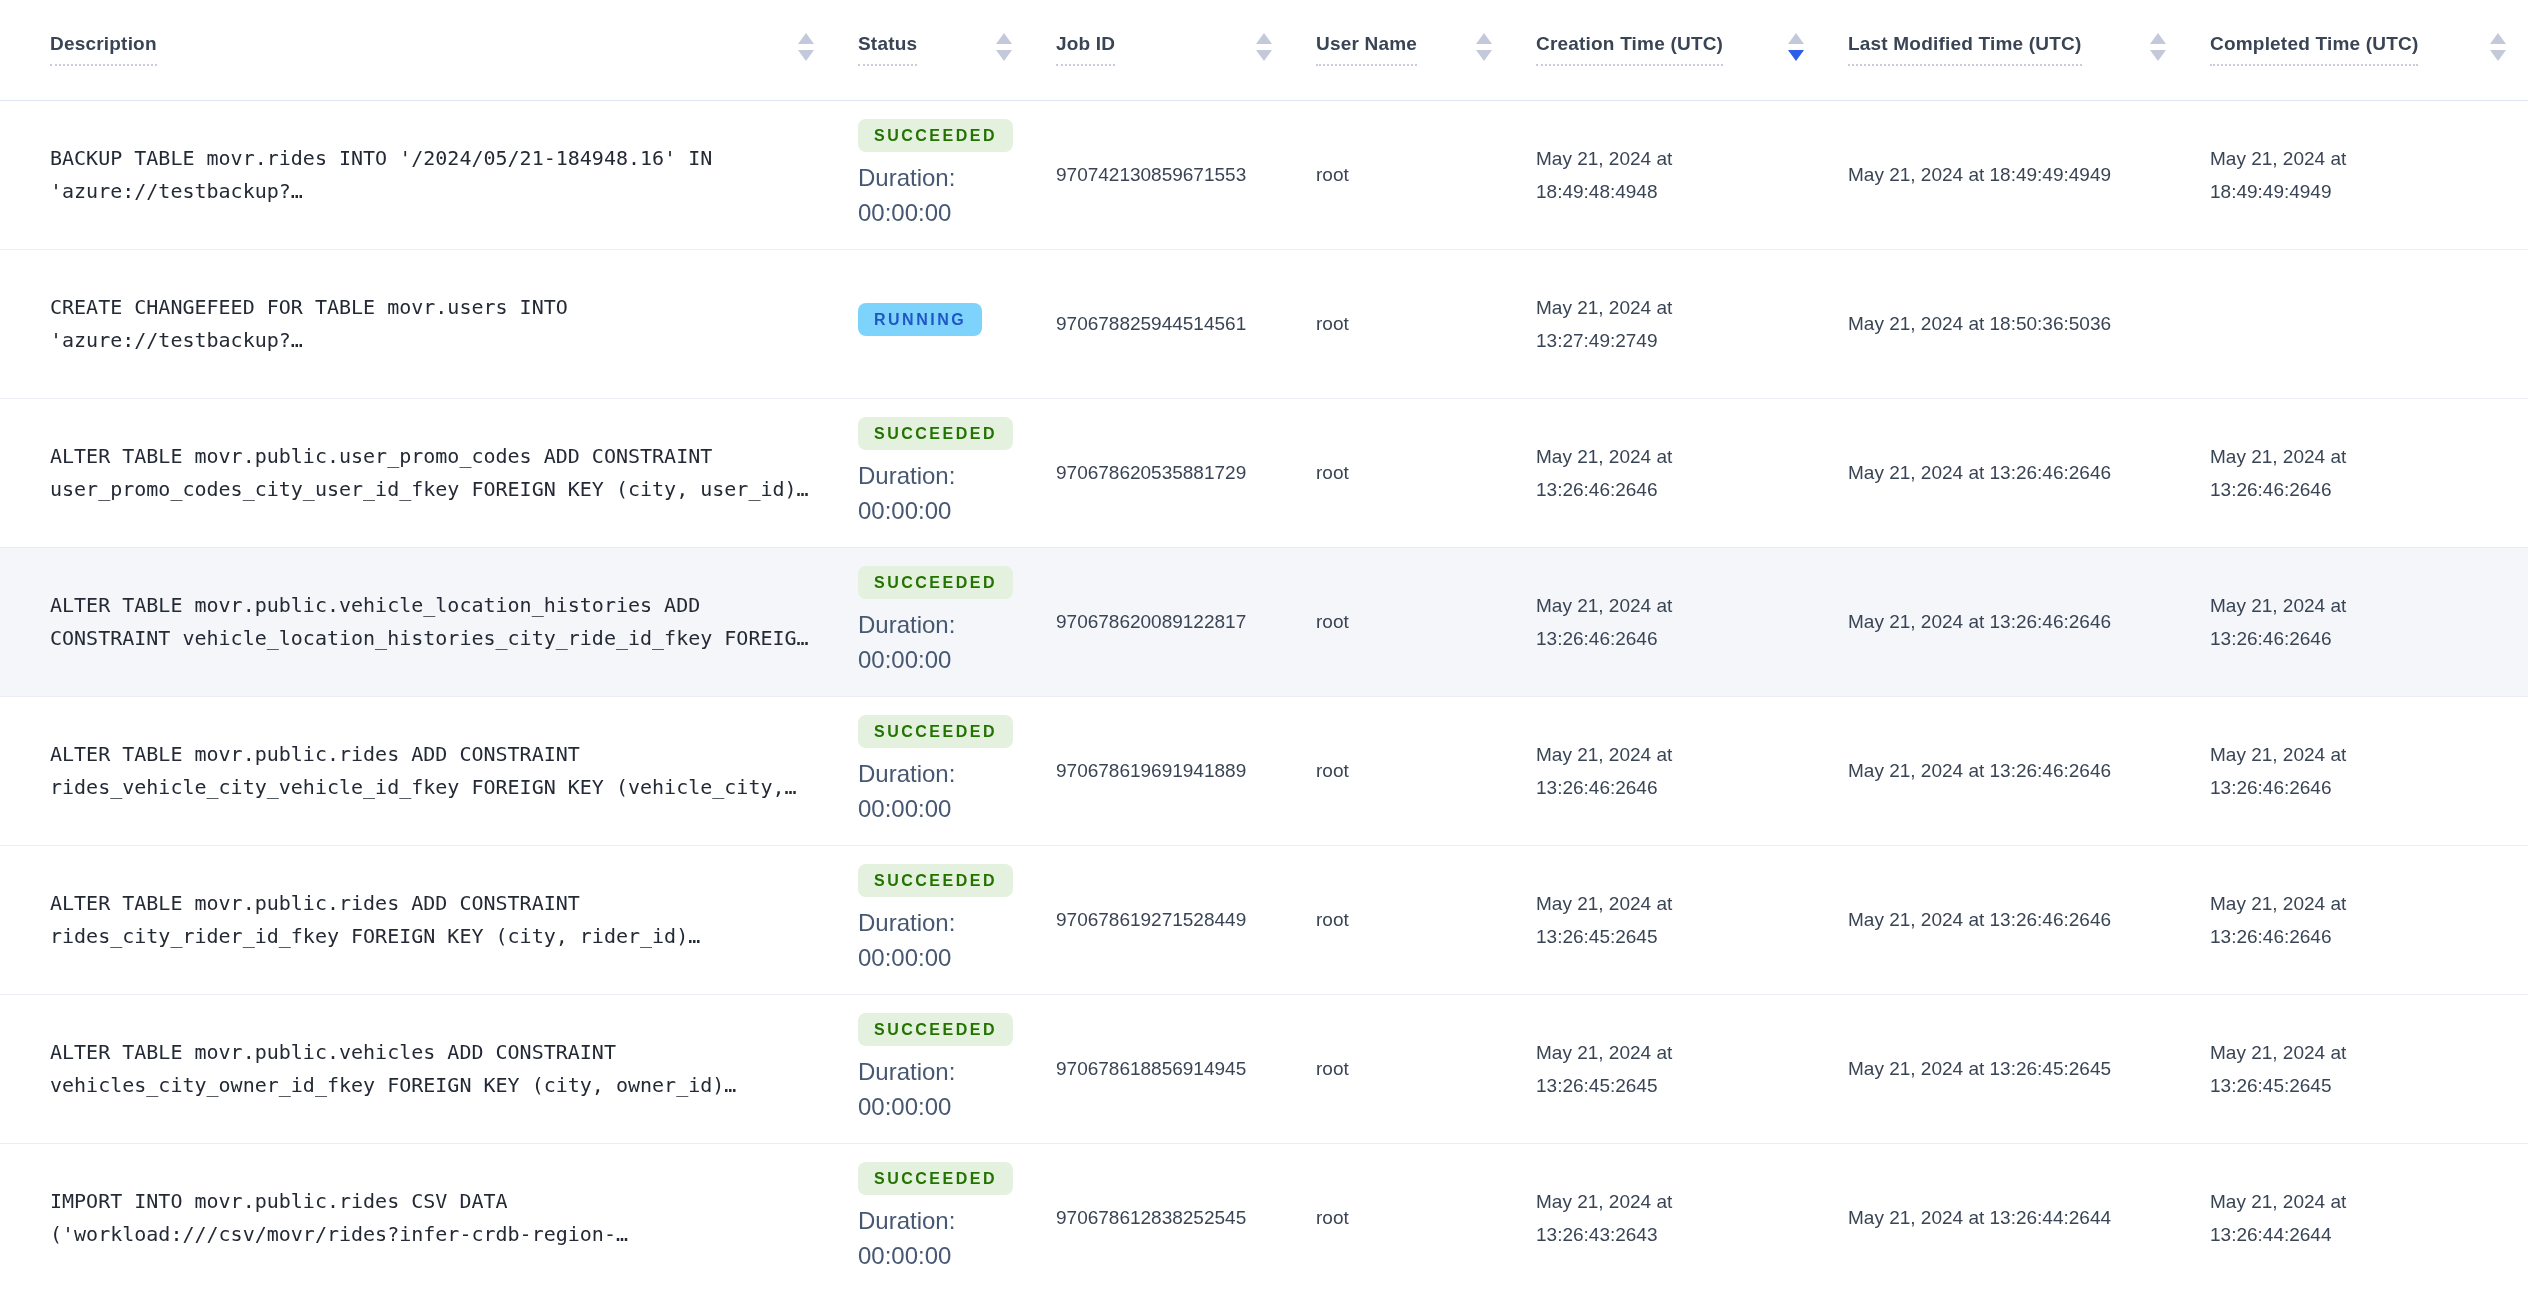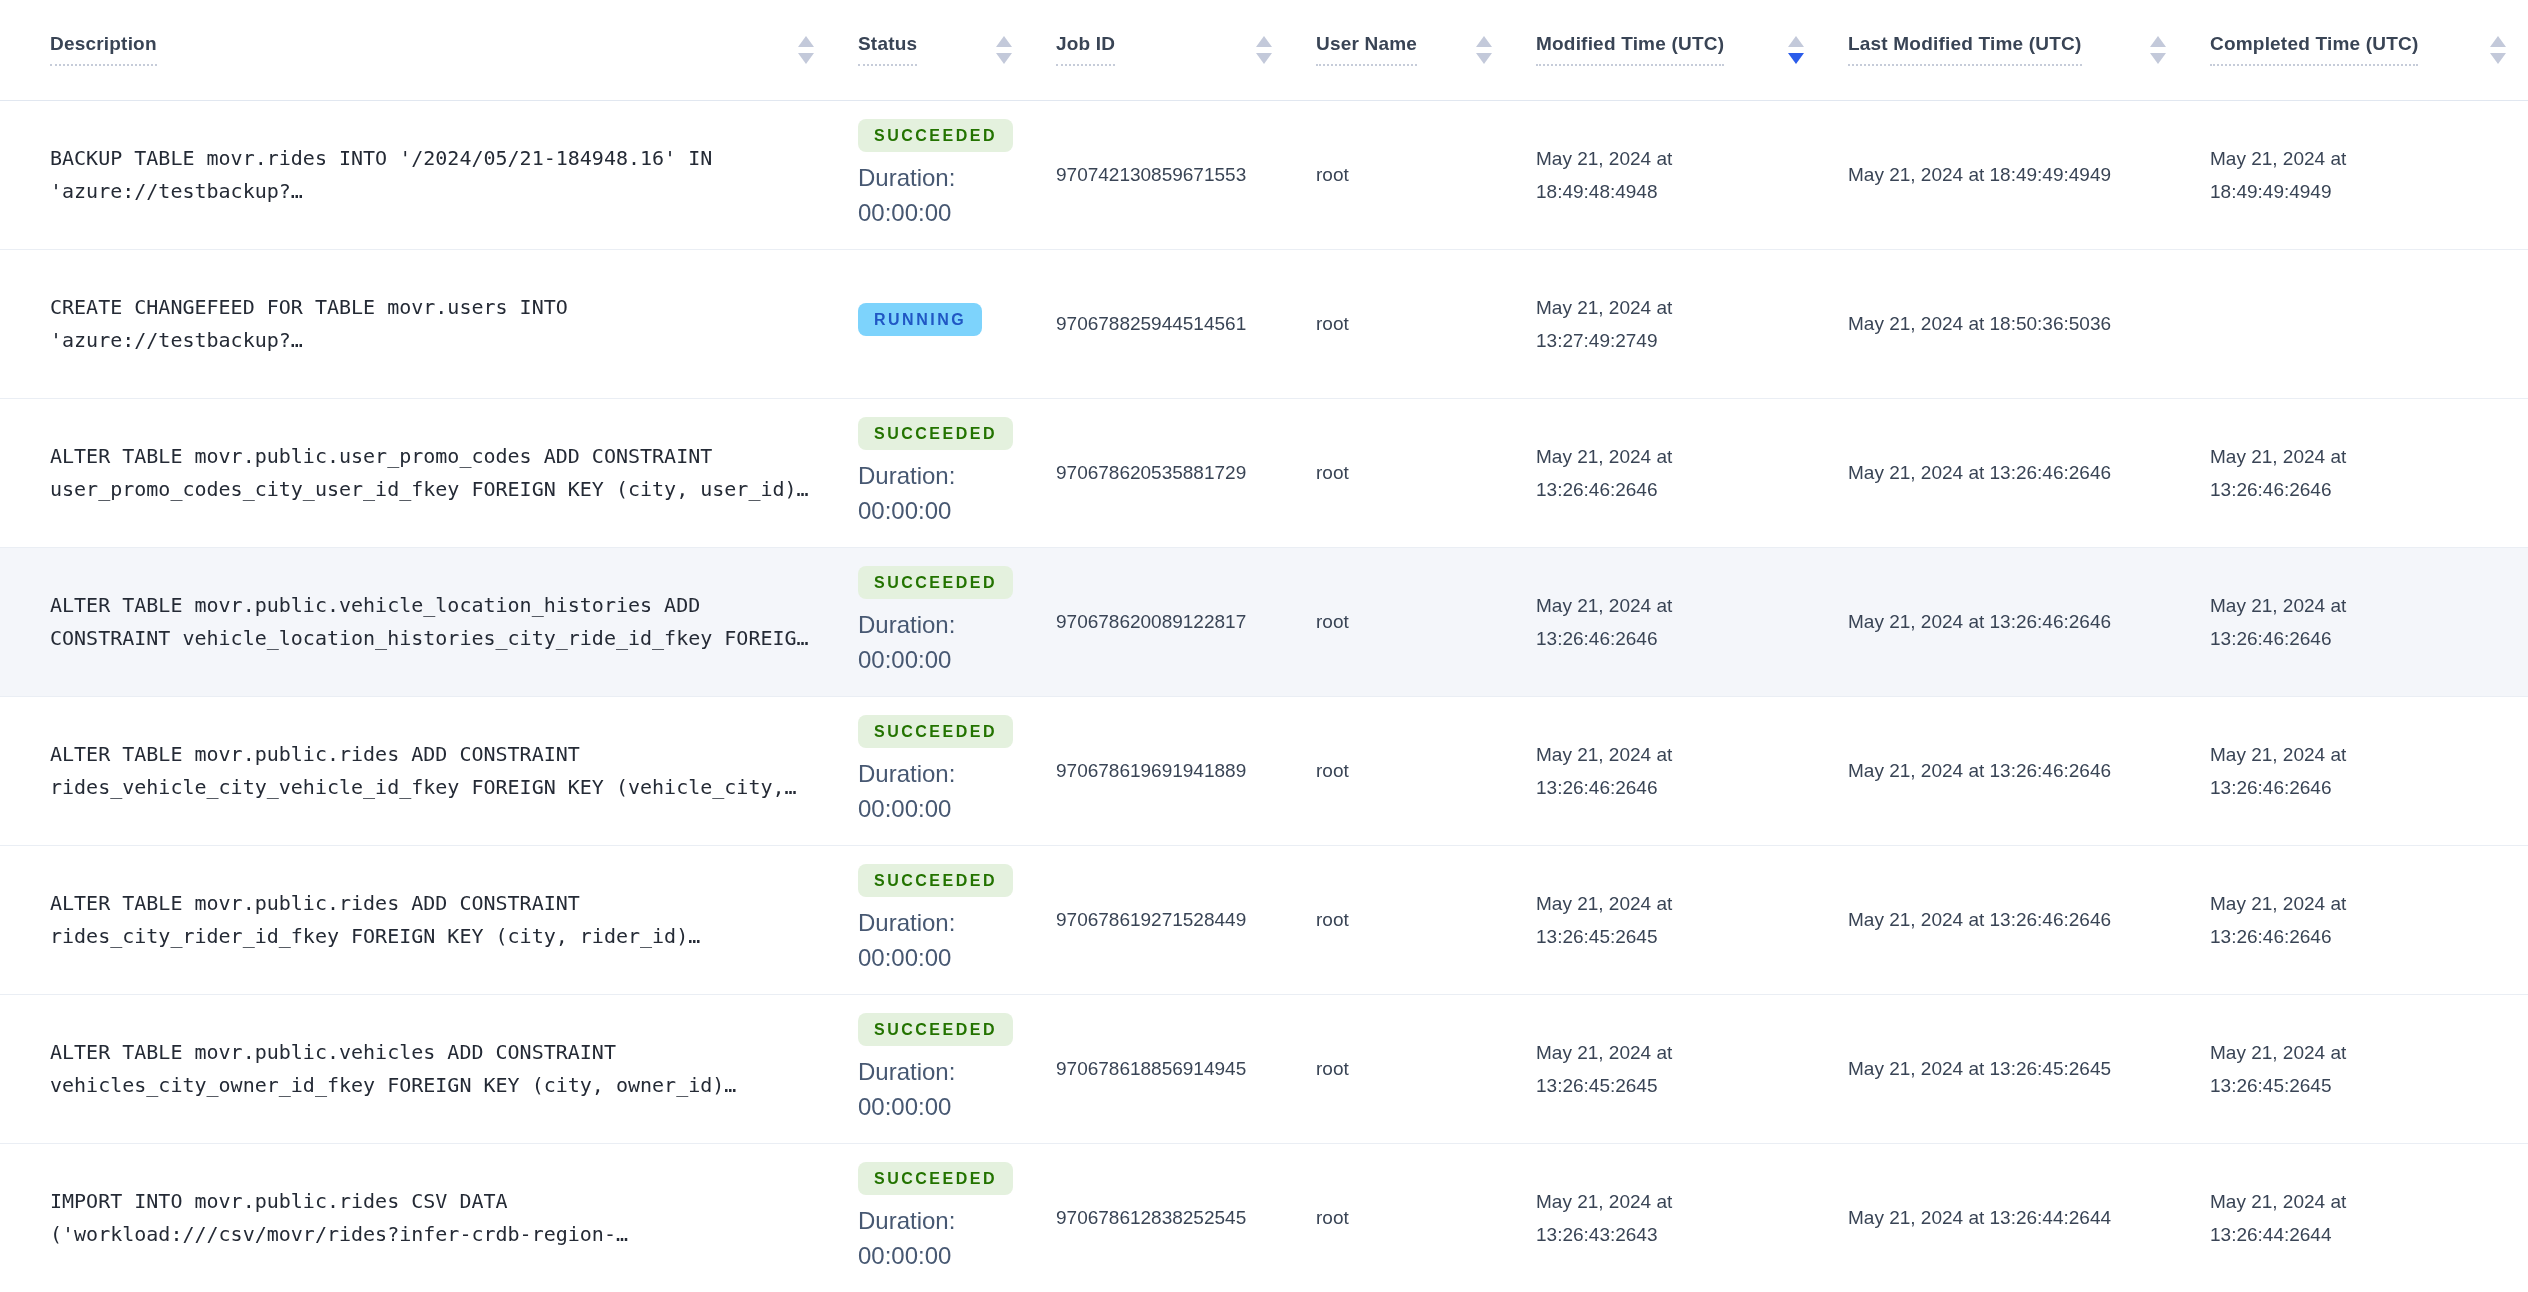--- a/index.html
+++ b/index.html
@@ -3,21 +3,21 @@
 <meta charset="utf-8">
 <style>
   * { margin:0; padding:0; box-sizing:border-box; }
   html,body { width:2528px; height:1292px; background:#ffffff; overflow:hidden;
               font-family:"Liberation Sans", sans-serif; }
   table.jobs { width:2528px; table-layout:fixed; border-collapse:collapse; }
 
   
   thead tr { height:100px; }
   th { text-align:left; vertical-align:middle; font-weight:700; }
-  .th-inner { display:flex; align-items:center; justify-content:space-between; padding-right:44px; }
+  .th-inner { display:flex; align-items:flex-start; justify-content:space-between; padding-right:44px; }
   th.last .th-inner { padding-right:22px; }
   .th-label { font-size:19px; color:#394455; letter-spacing:.2px;
               padding-bottom:9px; border-bottom:2px dotted #c6ccd9; cursor:pointer; }
   thead tr { border-bottom:1px solid #e1e7f0; }
 
   .sort-icon { display:inline-flex; flex-direction:column; align-items:center; gap:6px; cursor:pointer; }
   .tri-up   { width:0; height:0; border-left:8px solid transparent; border-right:8px solid transparent;
               border-bottom:11px solid #c3c9da; }
   .tri-down { width:0; height:0; border-left:8px solid transparent; border-right:8px solid transparent;
               border-top:11px solid #c3c9da; }
@@ -89,21 +89,21 @@
         <div class="th-inner">
           <span class="th-label">User Name</span>
           <span class="sort-icon" data-sort="none">
               <span class="tri-up"></span>
               <span class="tri-down"></span>
             </span>
         </div>
       </th>
       <th>
         <div class="th-inner">
-          <span class="th-label">Modified Time (UTC)</span>
+          <span class="th-label">Creation Time (UTC)</span>
           <span class="sort-icon" data-sort="desc">
               <span class="tri-up"></span>
               <span class="tri-down"></span>
             </span>
         </div>
       </th>
       <th>
         <div class="th-inner">
           <span class="th-label">Last Modified Time (UTC)</span>
           <span class="sort-icon" data-sort="none">

